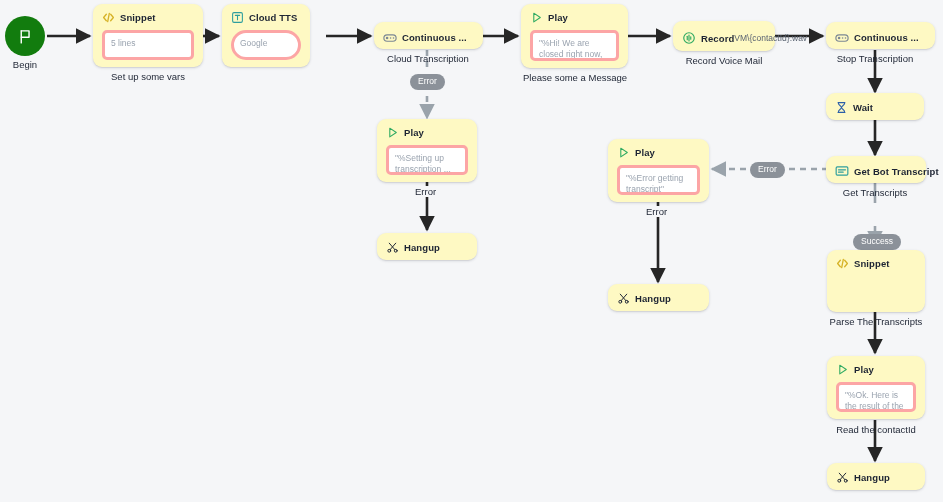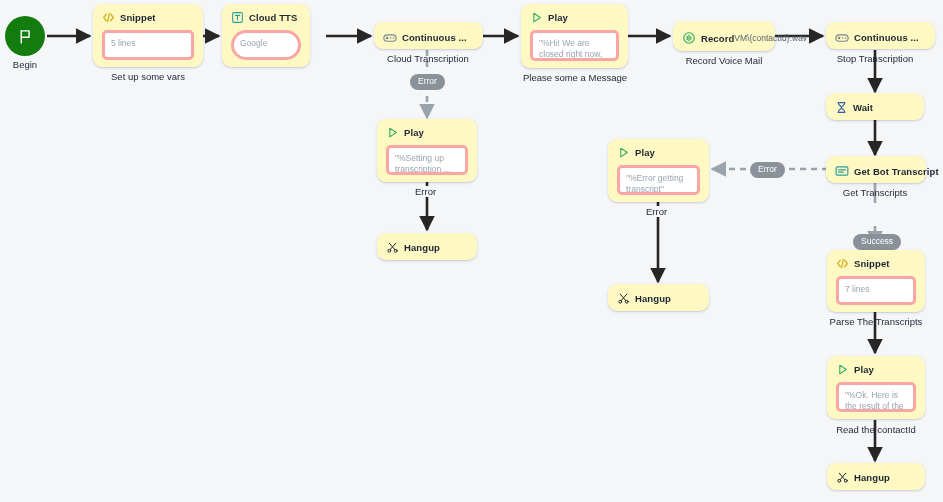--- a/index.html
+++ b/index.html
@@ -289,21 +289,20 @@
     <div class="node-head">
       <span class="ico">
         <svg width="13" height="13" viewBox="0 0 24 24" fill="none" stroke="#d6b226" stroke-width="2.4" stroke-linecap="round" stroke-linejoin="round">
           <path d="M8 6 L3 12 L8 18"></path>
             <path d="M16 6 L21 12 L16 18"></path>
             <path d="M13.5 4.5 L10.5 19.5"></path>
         </svg>
       </span>
       <span class="node-title">Snippet</span>
     </div>
-    <div class="field" style="height:29px;">7 lines</div>
   </div>
   <div class="nlabel" style="left:812px; top:316px; width:128px;">Parse The Transcripts</div>
 
   <div class="node" style="left:827px; top:356px; width:98px; height:63px;">
     <div class="node-head">
       <span class="ico">
         <svg width="13" height="13" viewBox="0 0 24 24" fill="none" stroke="#2faa62" stroke-width="2" stroke-linejoin="round">
           <path d="M7 4 L19 12 L7 20 Z"></path>
         </svg>
       </span>

